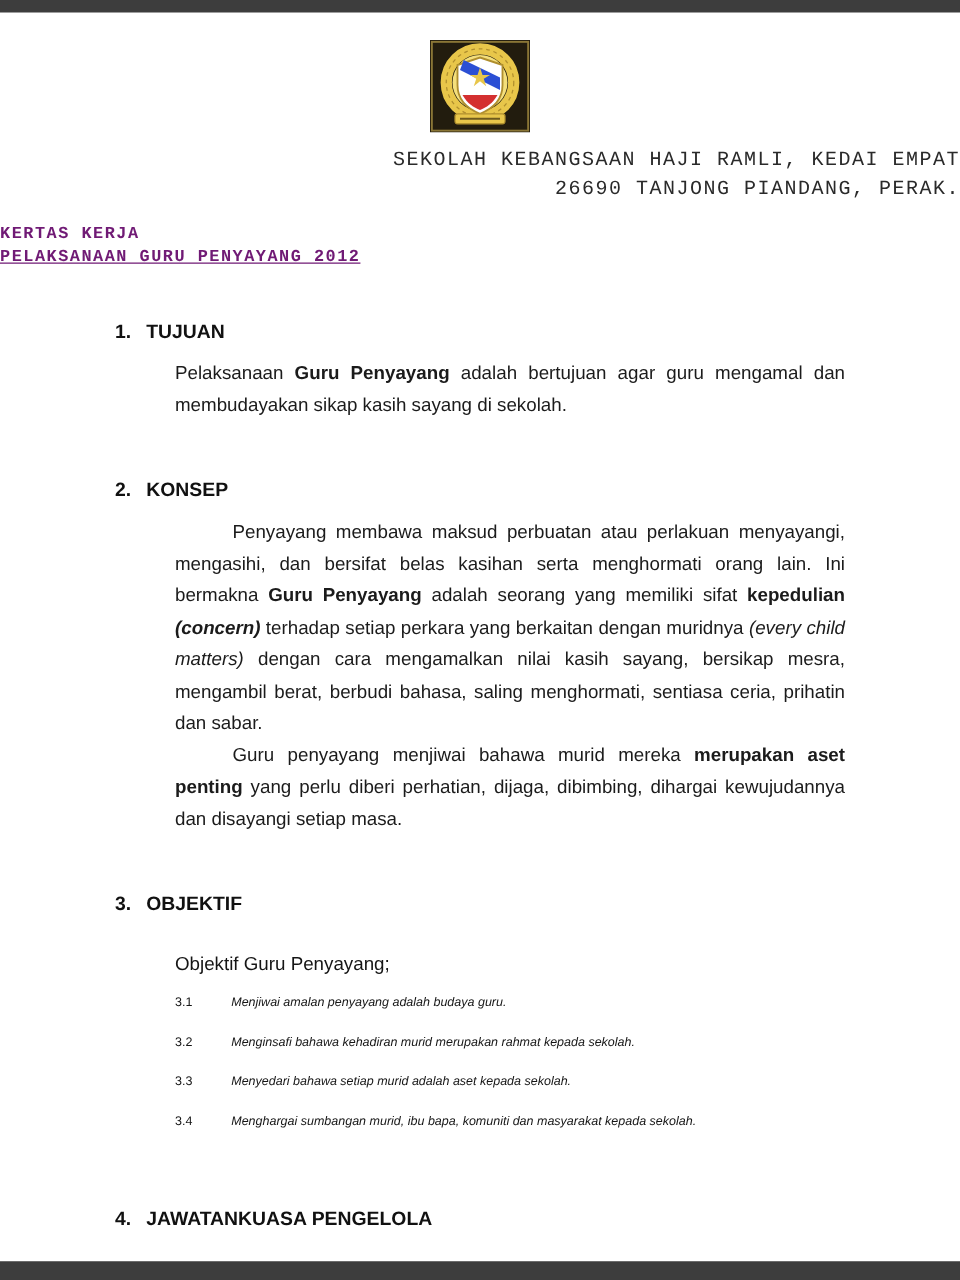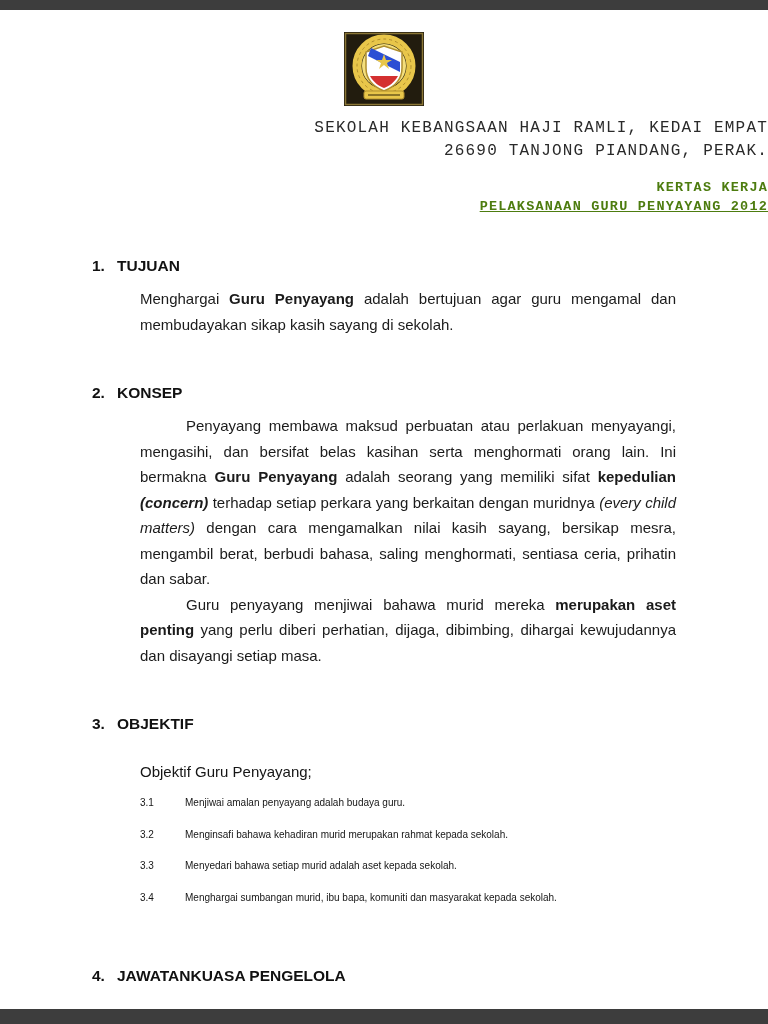--- a/index.html
+++ b/index.html
@@ -23,27 +23,27 @@
 
   .school-name{
     text-align:right;
     font-size:16px;
     letter-spacing:1.2px;
     line-height:23px;
     margin-top:11px;
     color:#2a2a2a;
   }
   .doc-title{
-    text-align:right;
+    text-align:left;
     font-weight:bold;
     font-size:13.5px;
     letter-spacing:1.2px;
     line-height:19px;
     margin-top:15px;
-    color:#4d7c0f;
+    color:#701a75;
   }
   .doc-title .underlined{text-decoration:underline;}
 
   .doc-body{margin:0 92px;}
 
   .section{margin-top:46px;}
   .section.first{margin-top:40px;}
 
   .section-heading{
     display:flex;
@@ -70,21 +70,21 @@
     line-height:25px;
   }
   .obj-item{
     display:flex;
     margin-left:48px;
     font-size:10px;
     line-height:25.5px;
     margin-bottom:6px;
   }
   .obj-item .num{width:45px;flex:0 0 auto;}
-  .obj-item .txt{flex:1 1 auto;text-align:justify;}
+  .obj-item .txt{flex:1 1 auto;text-align:justify;font-style:italic;}
 
   .section-bottom{
     position:absolute;
     left:92px;
     top:966px;
   }
 
   b{font-weight:bold;}
   i{font-style:italic;}
 </style>
@@ -119,21 +119,21 @@
     <div class="doc-title mono" style="margin-top:15px;">KERTAS KERJA</div>
     <div class="doc-title mono" style="margin-top:0;"><span class="underlined">PELAKSANAAN GURU PENYAYANG 2012</span></div>
 
     <div class="doc-body">
 
       <div class="section first">
         <div class="section-heading">
           <span class="num">1.</span>
           <span>TUJUAN</span>
         </div>
-        <p class="body-text"><span>Menghargai </span><b>Guru Penyayang</b><span> adalah bertujuan agar guru mengamal dan membudayakan sikap kasih sayang di sekolah.</span></p>
+        <p class="body-text"><span>Pelaksanaan </span><b>Guru Penyayang</b><span> adalah bertujuan agar guru mengamal dan membudayakan sikap kasih sayang di sekolah.</span></p>
       </div>
 
       <div class="section">
         <div class="section-heading">
           <span class="num">2.</span>
           <span>KONSEP</span>
         </div>
         <p class="body-text indent"><span>Penyayang membawa maksud perbuatan atau perlakuan menyayangi, mengasihi,  dan bersifat belas kasihan serta menghormati orang lain. Ini bermakna </span><b>Guru Penyayang</b><span> adalah seorang yang memiliki sifat </span><b>kepedulian </b><b><i>(concern)</i></b><span> terhadap setiap perkara yang berkaitan dengan muridnya </span><i>(every child matters)</i><span> dengan cara mengamalkan nilai kasih sayang, bersikap mesra,  mengambil berat, berbudi bahasa, saling menghormati, sentiasa ceria, prihatin dan sabar.</span></p>
         <p class="body-text cont indent"><span>Guru penyayang menjiwai bahawa murid mereka </span><b>merupakan aset penting</b><span> yang perlu diberi perhatian, dijaga, dibimbing, dihargai kewujudannya dan  disayangi setiap masa.</span></p>
       </div>

